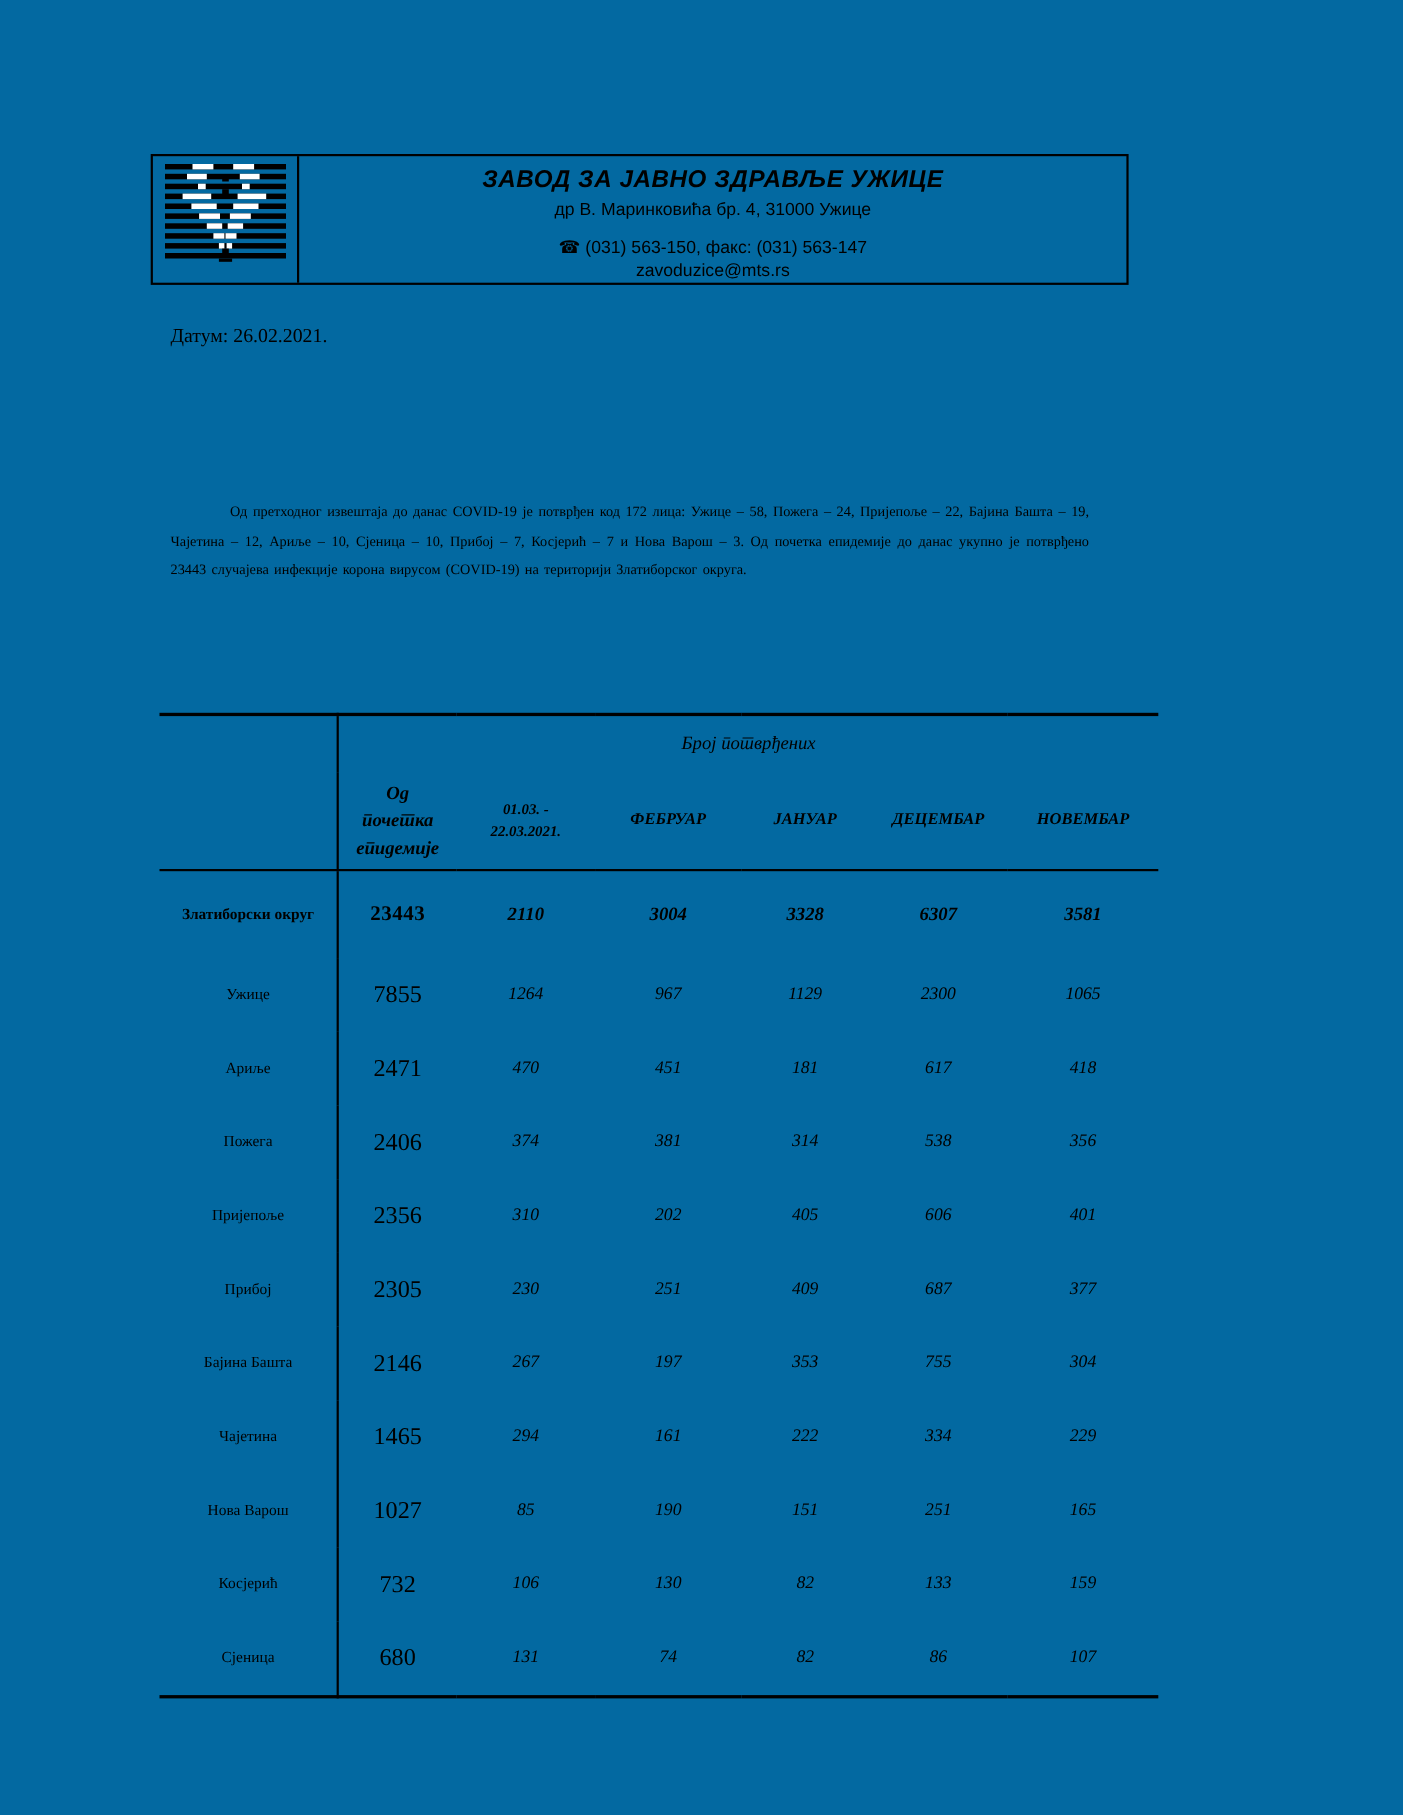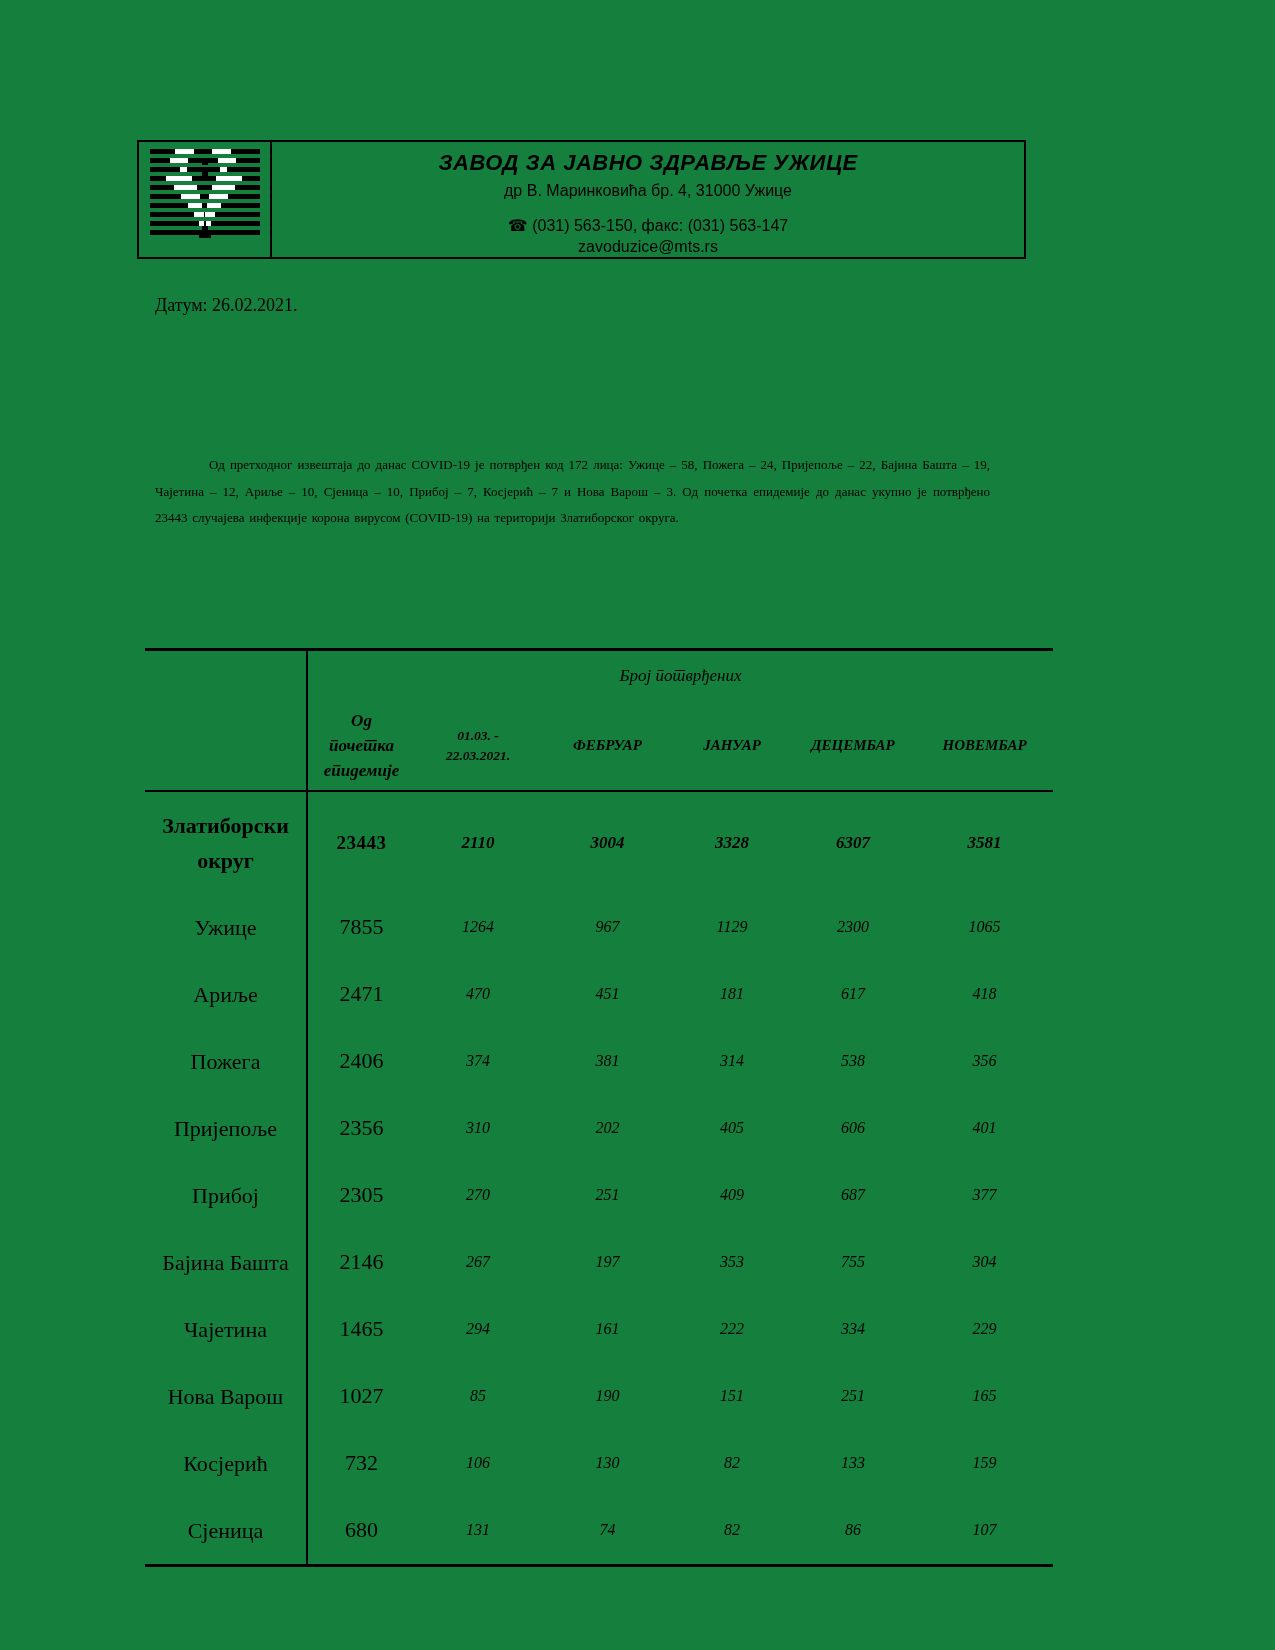--- a/index.html
+++ b/index.html
@@ -1,20 +1,20 @@
 <!DOCTYPE html>
 <html lang="sr"><head>
 <meta charset="utf-8">
 <style>
   * { margin:0; padding:0; box-sizing:border-box; }
   html,body { background:#ffffff; }
   .page {
     position:relative;
     width:1275px; height:1650px;
-    background:#15803d;
+    background:#0369a1;
     font-family:"Liberation Serif", serif;
     color:#000000;
     overflow:hidden;
   }
 
   
   .letterhead {
     position:absolute; left:137px; top:140px;
     width:889px; height:119px;
     border:2px solid #000;
@@ -75,21 +75,21 @@
   th.group { font-size:17px; font-weight:bold; font-style:italic; }
   tr.h2 th { border-bottom:2px solid #000; font-weight:bold; font-style:italic; }
   th.ch { font-size:15px; line-height:1.25; }
   th.ch-epi   { font-size:17px; padding:0 13px; line-height:25px; }
   th.ch-range { font-size:13.5px; padding:0 19px; line-height:20px; }
 
   tbody tr { height:39px; }
   tbody tr.total-row { height:80px; }
   tbody td.area {
     border-right:2px solid #000;
-    font-size:22px; line-height:35px; padding:16px 4px;
+    font-size:14px; line-height:35px; padding:16px 4px;
   }
   tbody td.val { font-size:16px; font-style:italic; }
   tbody td.val.col1 { font-size:22px; font-style:normal; }
   tbody tr.total-row td { font-weight:bold; }
   tbody tr.total-row td.val { font-size:17px; }
   tbody tr.total-row td.val.col1 { font-size:19px; letter-spacing:0.5px; }
 </style>
 </head>
 <body>
 
@@ -217,21 +217,21 @@
           <td class="val col1">2356</td>
           <td class="val col2">310</td>
           <td class="val col3">202</td>
           <td class="val col4">405</td>
           <td class="val col5">606</td>
           <td class="val col6">401</td>
         </tr>
         <tr>
           <td class="area">Прибој</td>
           <td class="val col1">2305</td>
-          <td class="val col2">270</td>
+          <td class="val col2">230</td>
           <td class="val col3">251</td>
           <td class="val col4">409</td>
           <td class="val col5">687</td>
           <td class="val col6">377</td>
         </tr>
         <tr>
           <td class="area">Бајина Башта</td>
           <td class="val col1">2146</td>
           <td class="val col2">267</td>
           <td class="val col3">197</td>

